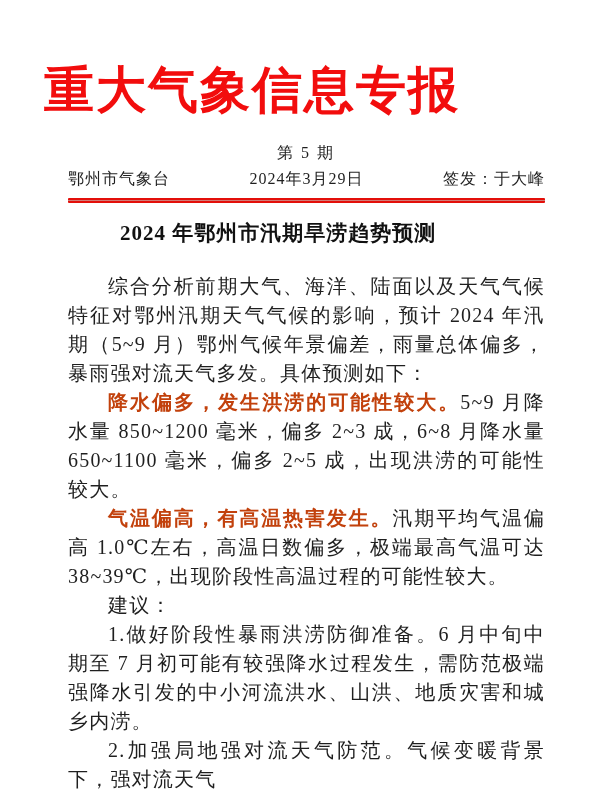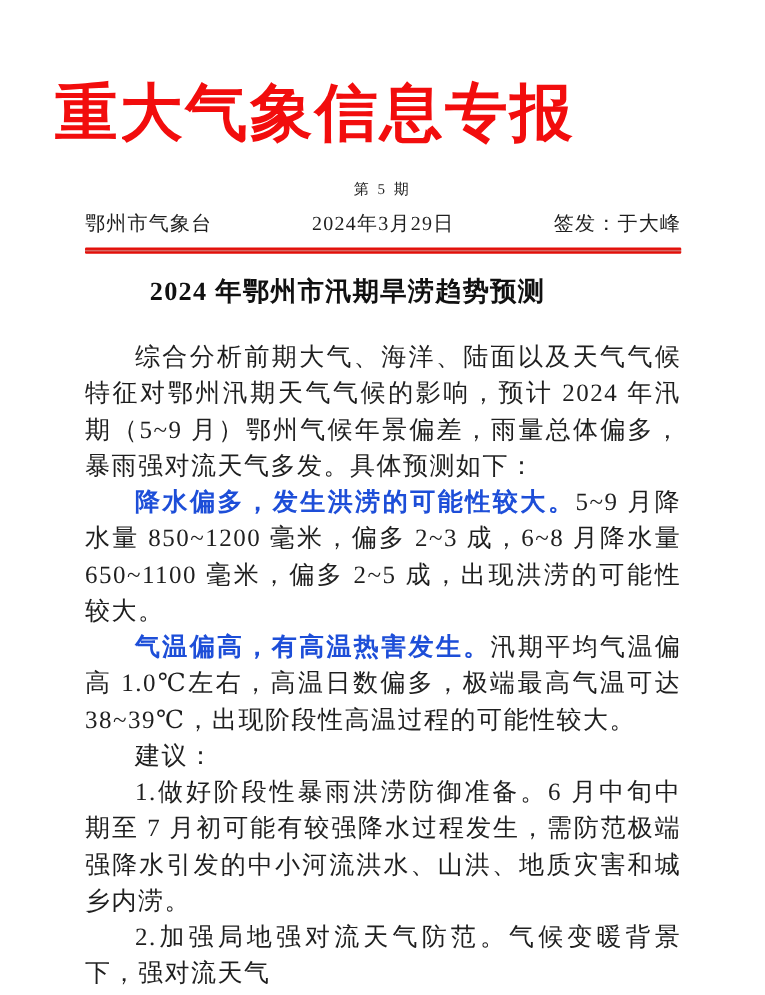--- a/index.html
+++ b/index.html
@@ -24,21 +24,21 @@
     color: #f20d0d;
     letter-spacing: 2px;
     white-space: nowrap;
   }
   .issue {
     position: absolute;
     top: 143px;
     left: 0;
     width: 612px;
     text-align: center;
-    font-size: 12px;
+    font-size: 16px;
     letter-spacing: 2px;
   }
   .info-row {
     position: absolute;
     top: 169px;
     left: 68px;
     width: 477px;
     display: flex;
     justify-content: space-between;
     align-items: center;
@@ -78,21 +78,21 @@
   .para {
     margin: 0;
     font-size: 20px;
     line-height: 29px;
     text-align: justify;
     text-indent: 2em;
     letter-spacing: 1.2px;
   }
   .lead {
     font-weight: bold;
-    color: #1d4ed8;
+    color: #c2410c;
   }
 </style>
 </head>
 <body>
 
 <div class="masthead">重大气象信息专报</div>
 
 <div class="issue">第 5 期</div>
 
 <div class="info-row">

